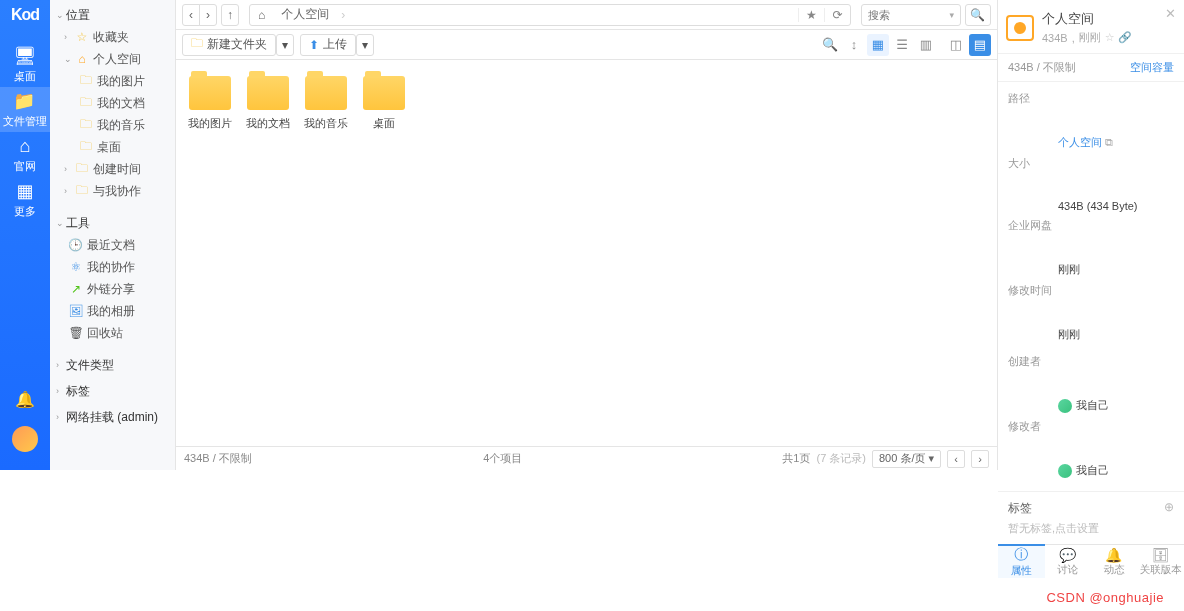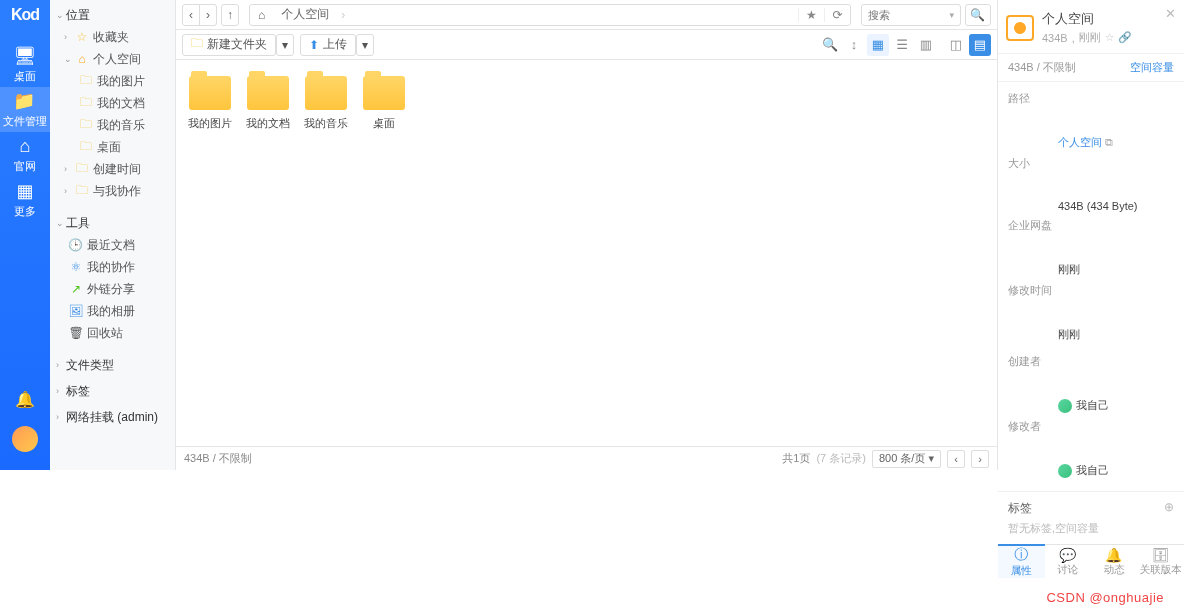--- a/index.html
+++ b/index.html
@@ -287,20 +287,21 @@
           <div class="name">我的音乐</div>
         </div>
       <div class="file">
           <div class="folder-ic"></div>
           <div class="name">桌面</div>
         </div>
     </div>
 
     <div class="statusbar">
       <div class="left">434B / 不限制</div>
+      <div class="center">4个项目</div>
       <div class="right">
         <span>共1页</span>
         <span class="muted">(7 条记录)</span>
         <span class="pager-btn"><span>800 条/页</span>&nbsp;▾</span>
         <span class="pager-btn mini">‹</span>
         <span class="pager-btn mini">›</span>
       </div>
     </div>
   </div>
 
@@ -349,21 +350,21 @@
       <div class="kv">
           <span class="k">修改者</span>
           <span class="v"><span class="mini-ava"></span><span>我自己</span></span>
         </div>
     </div>
     <div class="d-tags">
       <div class="th">
           <span>标签</span>
           <span style="color:#bbb">⊕</span>
         </div>
-      <div class="hint">暂无标签,空间容量</div>
+      <div class="hint">暂无标签,点击设置</div>
     </div>
     <div class="d-spacer"></div>
     <div class="d-tabs">
       <div class="d-tab active">
           <span class="tic">ⓘ</span>
           <span>属性</span>
         </div>
       <div class="d-tab">
           <span class="tic">💬</span>
           <span>讨论</span>

